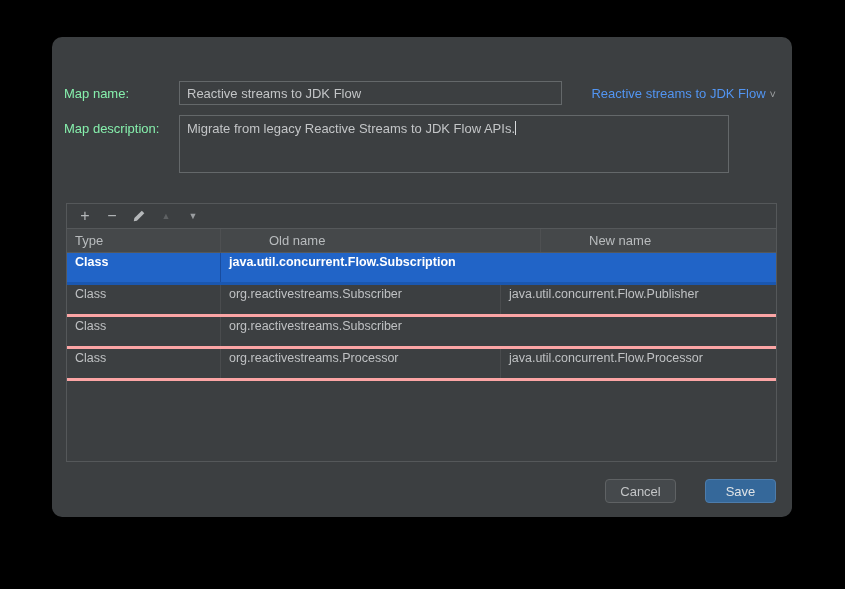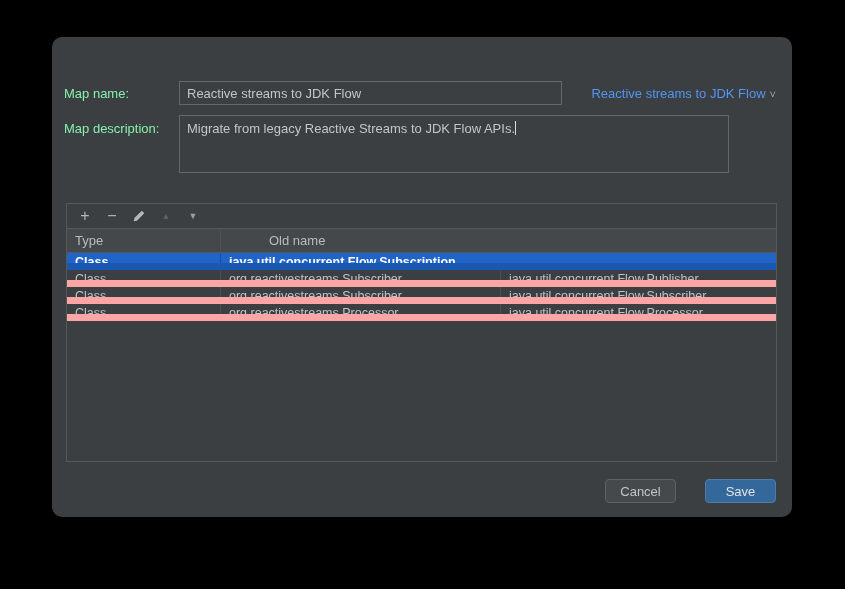--- a/index.html
+++ b/index.html
@@ -153,23 +153,23 @@
   .cell {
     padding: 0 8px;
     white-space: nowrap;
     overflow: hidden;
     border-right: 1px solid rgba(85,88,90,0.55);
   }
   .cell:last-child { border-right: none; }
 
   .grid-row {
     display: flex;
-    height: 17px;
+    height: 32px;
     color: #bfc1c3;
-    border-bottom: 7px solid #fca5a5;
+    border-bottom: 3px solid #fca5a5;
     cursor: default;
   }
   .grid-row .cell { line-height: 19px; font-size: 12.5px; }
   .grid-row.selected {
     background: #2164c7;
     color: #ffffff;
     font-weight: bold;
     border-bottom-color: #1a57b0;
   }
   .grid-row.selected .cell { border-right-color: rgba(20,60,130,0.6); }
@@ -232,35 +232,35 @@
         </svg>
       </span>
       <span class="tool-btn triangle disabled">▲</span>
       <span class="tool-btn triangle">▼</span>
     </div>
 
     <div class="grid">
       <div class="grid-header">
         <div class="cell col-type">Type</div>
         <div class="cell col-old">Old name</div>
+        <div class="cell col-new">New name</div>
       </div>
 
       <div class="grid-row selected">
         <div class="cell col-type">Class</div>
         <div class="cell col-new">java.util.concurrent.Flow.Subscription</div>
       </div>
       <div class="grid-row">
         <div class="cell col-type">Class</div>
         <div class="cell col-old">org.reactivestreams.Subscriber</div>
         <div class="cell col-new">java.util.concurrent.Flow.Publisher</div>
       </div>
       <div class="grid-row">
         <div class="cell col-type">Class</div>
         <div class="cell col-old">org.reactivestreams.Subscriber</div>
-        <div class="cell col-new">java.util.concurrent.Flow.Subscriber</div>
       </div>
       <div class="grid-row">
         <div class="cell col-type">Class</div>
         <div class="cell col-old">org.reactivestreams.Processor</div>
         <div class="cell col-new">java.util.concurrent.Flow.Processor</div>
       </div>
     </div>
   </div>
 
   <div class="footer">

